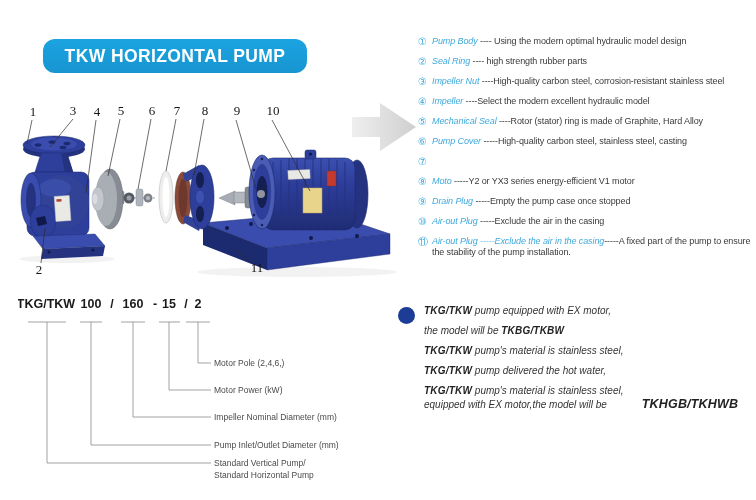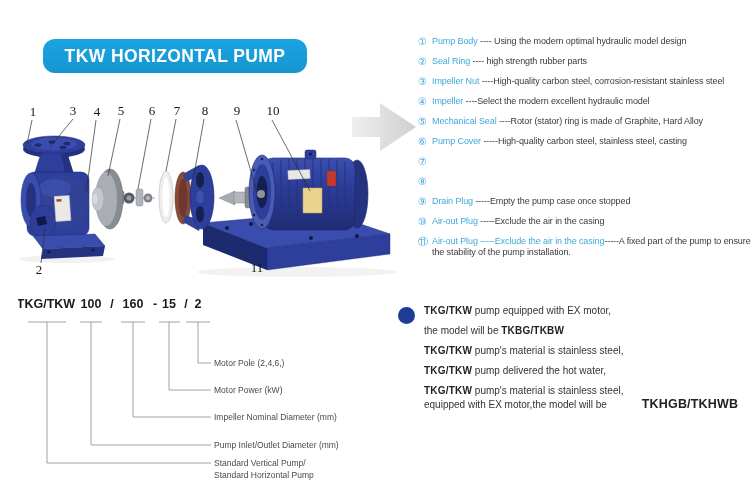--- a/index.html
+++ b/index.html
@@ -15,33 +15,33 @@
   
   .pump-svg{position:absolute;left:5px;top:92px;width:425px;height:205px;}
   .pump-svg text.callout{font-family:"Liberation Serif","DejaVu Serif",serif;font-size:13px;fill:#161616;}
   .leader{stroke:#2d2d2d;stroke-width:.7;fill:none;}
 
   
   .parts-list{position:absolute;left:418px;top:36px;width:336px;margin:0;padding:0;list-style:none;
               font-size:9px;line-height:11px;color:#3a3a3a;letter-spacing:-.1px;}
   .parts-list li{display:flex;margin-bottom:9px;}
   .badge{flex:0 0 14px;color:#3fa9dc;font-size:10px;line-height:11px;}
-  .pname{color:#3fa9dc;}
+  .pname{color:#3fa9dc;font-style:italic;}
   .pdesc{color:#3a3a3a;}
 
   
   .decoder-svg{position:absolute;left:18px;top:295px;width:362px;height:200px;}
   .decoder-svg .tok{font-size:12.5px;font-weight:bold;fill:#1a1a1a;}
   .decoder-svg .lbl{font-size:8.5px;fill:#4a4a4a;}
   .decoder-svg .ln{stroke:#8a8a8a;stroke-width:.8;fill:none;}
 
   
   .notes{position:absolute;left:398px;top:305px;width:356px;display:flex;align-items:flex-start;}
   .bullet{flex:0 0 17px;height:17px;border-radius:50%;background:#1c3c96;margin-top:2px;}
-  .note-lines{margin-left:9px;font-size:10px;color:#333;}
+  .note-lines{margin-left:9px;font-size:10px;color:#333;font-style:italic;}
   .note-line{height:11px;line-height:11px;margin-bottom:9px;white-space:nowrap;}
   .note-line.tight{margin-bottom:3px;}
   .note-line b{color:#222;}
   .note-line .code{letter-spacing:.2px;}
   .note-line .big{font-size:12.5px;margin-left:32px;}
 </style>
 </head>
 <body>
 
 <div class="page">
@@ -225,20 +225,21 @@
       </li>
     <li>
         <span class="badge">⑥</span>
         <span class="ptext"><span class="pname">Pump Cover</span><span class="pdesc"> -----High-quality carbon steel, stainless steel, casting</span></span>
       </li>
     <li>
         <span class="badge">⑦</span>
       </li>
     <li>
         <span class="badge">⑧</span>
+        <span class="ptext"><span class="pname">Moto</span><span class="pdesc"> -----Y2 or YX3 series energy-efficient V1 motor</span></span>
       </li>
     <li>
         <span class="badge">⑨</span>
         <span class="ptext"><span class="pname">Drain Plug</span><span class="pdesc"> -----Empty the pump case once stopped</span></span>
       </li>
     <li>
         <span class="badge">⑩</span>
         <span class="ptext"><span class="pname">Air-out Plug</span><span class="pdesc"> -----Exclude the air in the casing</span></span>
       </li>
     <li>

